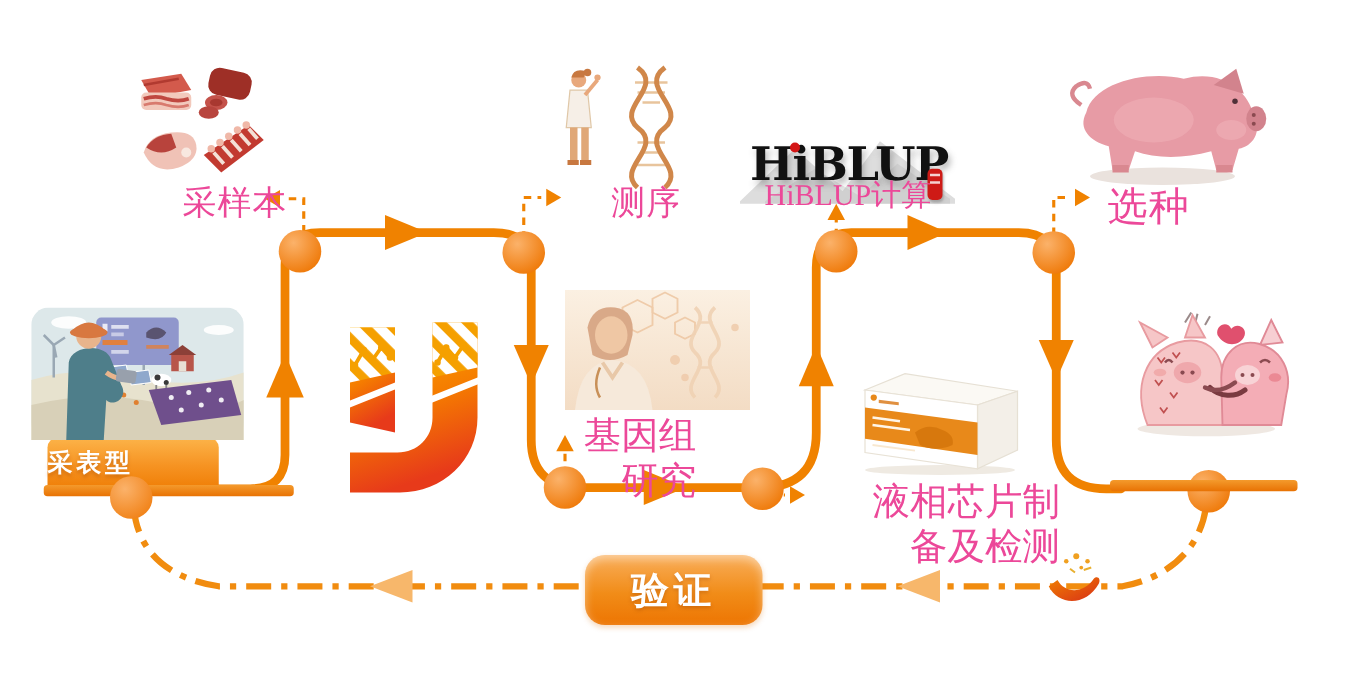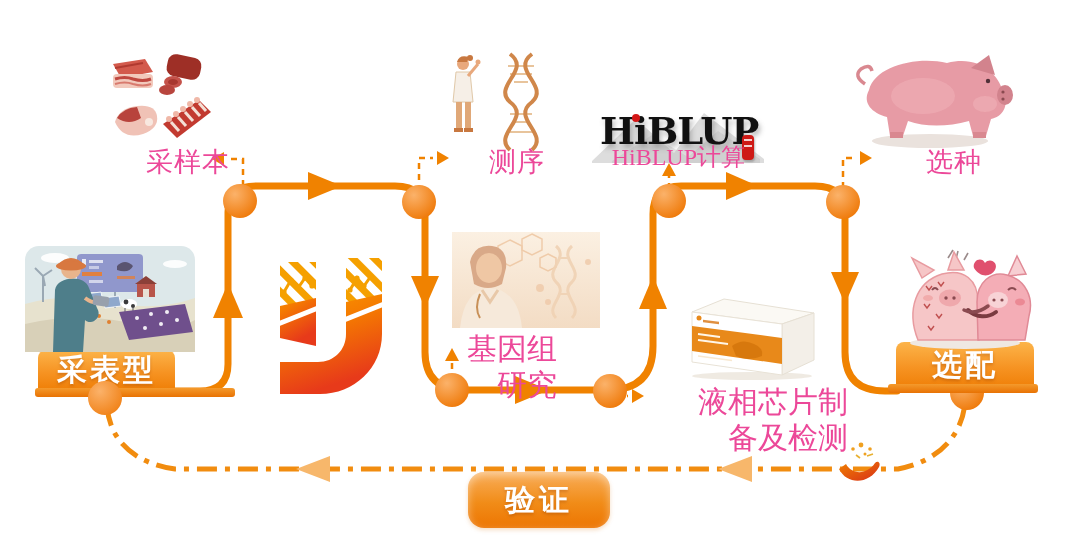--- a/index.html
+++ b/index.html
@@ -1,23 +1,23 @@
 <!DOCTYPE html>
 <html><head>
 <meta charset="utf-8">
 <style>
   html,body{margin:0;padding:0;background:#fff;}
   .stage{position:relative;width:1080px;height:542px;background:#fff;overflow:hidden;
          font-family:"Liberation Serif","DejaVu Serif",serif;}
   .abs{position:absolute;}
   .lbl{position:absolute;color:#ec4899;font-size:26px;line-height:1.2;text-align:right;letter-spacing:1px;}
   .lbl2{font-size:30px;}
-  .banner{position:absolute;display:flex;align-items:center;justify-content:center;
+  .banner{position:absolute;display:flex;align-items:center;justify-content:flex-start;
           background:linear-gradient(180deg,#FCB44A 0%,#F69322 55%,#EF7E06 100%);
-          color:#fff;font-weight:bold;font-size:30px;letter-spacing:3px;
+          color:#fff;font-weight:bold;font-size:20px;letter-spacing:3px;
           border-radius:8px 8px 0 0;text-shadow:0 2px 3px rgba(150,60,0,.35);}
   .banner-bar{position:absolute;background:linear-gradient(180deg,#F49A2C,#E87203);border-radius:3px;}
   .btn-validate{position:absolute;display:flex;align-items:center;justify-content:center;
           background:linear-gradient(180deg,#F9AE5A 0%,#F18C18 55%,#ED7502 100%);
           color:#fff;font-weight:bold;font-size:30px;letter-spacing:4px;border-radius:16px;
           box-shadow:inset 0 3px 8px rgba(255,255,255,.45), 0 2px 4px rgba(220,120,20,.25);
           text-shadow:0 2px 3px rgba(150,60,0,.35);}
   .node8{position:absolute;width:34px;height:34px;border-radius:50%;
          background:radial-gradient(circle at 35% 30%, #FBB26A, #EE7603);}
   .hiblup-wrap{position:absolute;margin-top:37px;}
@@ -89,23 +89,20 @@
       <circle cx="843" cy="202" r="17"></circle>
       <circle cx="967" cy="393" r="17"></circle>
     </g>
   </svg>
 
   <div class="banner" style="left:38px;top:350px;width:137px;height:41px;">
     <span>采表型</span>
   </div>
   <div class="banner-bar" style="left:35px;top:388px;width:200px;height:9px;"></div>
 
-  <div class="banner" style="left:896px;top:342px;width:138px;height:47px;">
-    <span>选配</span>
-  </div>
   <div class="banner-bar" style="left:888px;top:384px;width:150px;height:9px;"></div>
 
   <div class="node8" style="left:88px;top:381px;"></div>
 
   <svg class="abs" style="left:105px;top:52px" width="110" height="96" viewBox="0 0 110 96">
     <g>
       <polygon points="8,12 40,7 48,20 16,26" fill="#D35A4C"></polygon>
       <path d="M10,16 L38,11" stroke="#B13A30" stroke-width="2" fill="none"></path>
       <rect x="8" y="22" width="40" height="14" rx="4" fill="#F2C9BC"></rect>
       <path d="M10,27 q10,-3 18,0 q10,3 18,0" stroke="#C04840" stroke-width="3" fill="none"></path>
@@ -400,21 +397,21 @@
     </g>
     <g stroke="#E8B030" stroke-width="1.6">
       <line x1="33" y1="20" x2="39" y2="18"></line>
         <line x1="22" y1="19" x2="26" y2="22"></line>
     </g>
   </svg>
 
   <div class="lbl" style="left:100px;top:146px;width:130px;font-size:27px;">采样本</div>
   <div class="lbl" style="left:595px;top:143px;width:150px;font-size:24px;letter-spacing:0;">HiBLUP计算</div>
   <div class="lbl" style="left:440px;top:146px;width:105px;font-size:27px;">测序</div>
-  <div class="lbl" style="left:857px;top:146px;width:125px;font-size:27px;">选种</div>
+  <div class="lbl" style="left:827px;top:146px;width:125px;font-size:32px;">选种</div>
   <div class="lbl lbl2" style="left:449px;top:331px;width:108px;letter-spacing:0;">基因组研究</div>
   <div class="lbl lbl2" style="left:650px;top:384px;width:158px;letter-spacing:0;margin-left:40px;">液相芯片制备及检测</div>
 
-  <div class="btn-validate" style="left:468px;top:444px;width:142px;height:56px;margin-top:28px;">
+  <div class="btn-validate" style="left:468px;top:444px;width:142px;height:56px;">
     <span>验证</span>
   </div>
 
 </div>
 
 </body></html>

